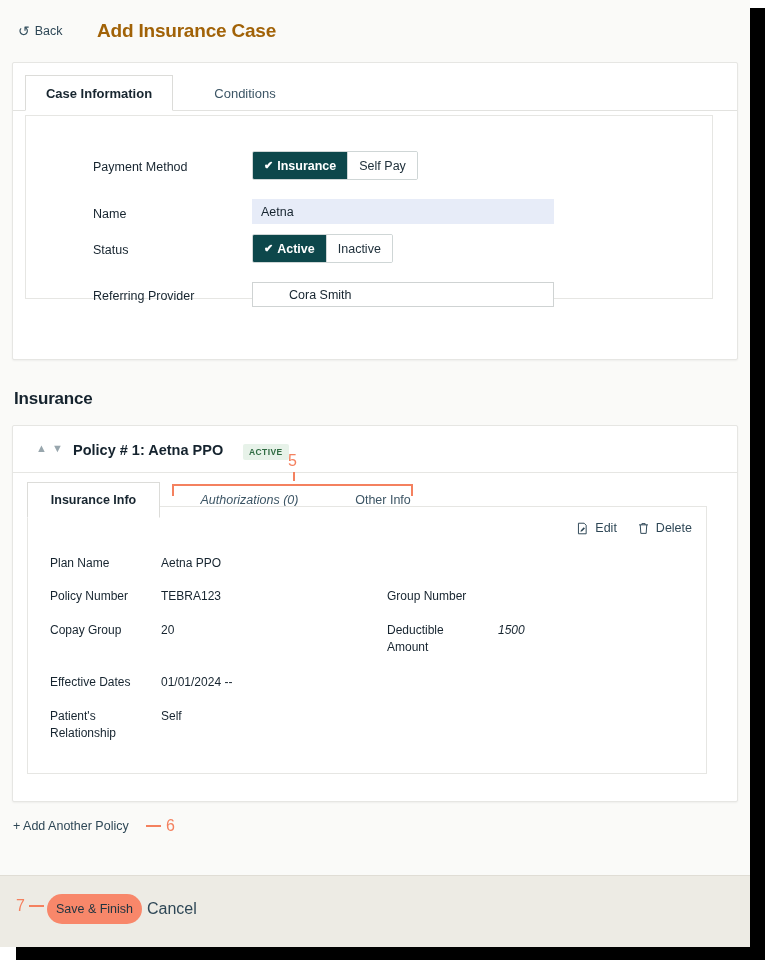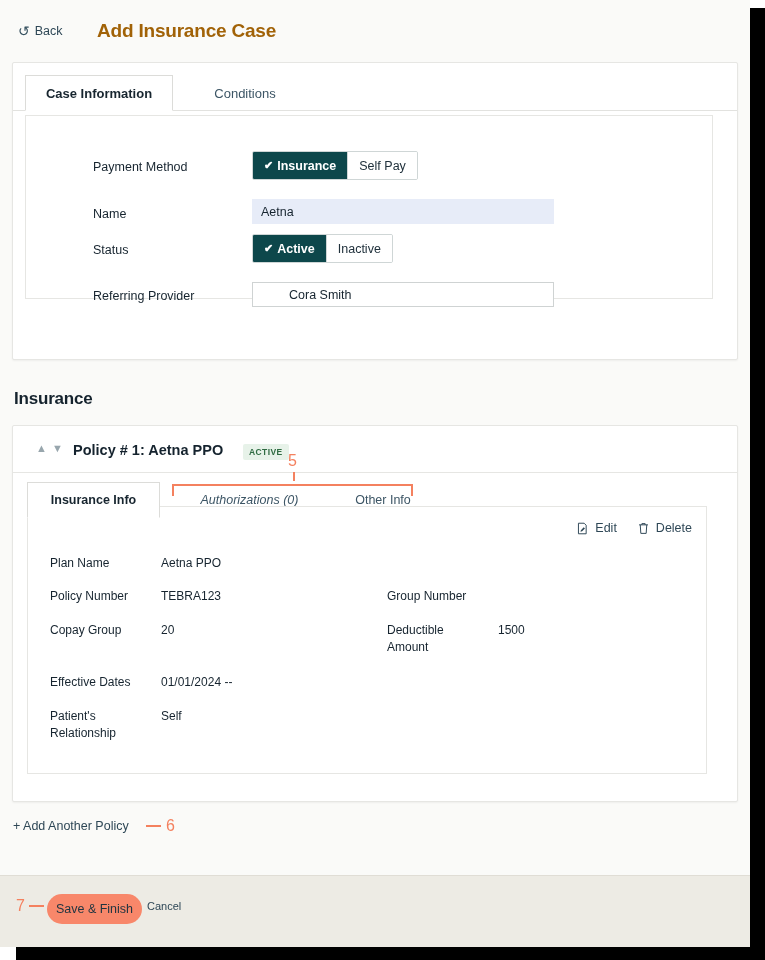--- a/index.html
+++ b/index.html
@@ -162,21 +162,21 @@
     background:#edebe4;border-top:1px solid #e0ddd5;box-sizing:border-box;
   }
   .save-btn{
     position:absolute;left:47px;top:18px;width:95px;height:30px;
     background:#f8876a;border-radius:16px;
     display:flex;align-items:center;justify-content:center;
     font-size:12.5px;color:#1f3440;cursor:pointer;
   }
   .cancel-btn{
     position:absolute;left:147px;top:24px;
-    font-size:11px;color:#2e4756;cursor:pointer;
+    font-size:16px;color:#2e4756;cursor:pointer;
   }
 
   
   .anno{position:absolute;color:#f4815f;font-size:16px;pointer-events:none;}
   .anno-line{position:absolute;background:#f4815f;pointer-events:none;}
   #anno5-num{left:288px;top:452px;}
   #anno5-tick{left:293px;top:472px;width:2px;height:9px;}
   #anno5-top{left:172px;top:484px;width:241px;height:2px;}
   #anno5-l{left:172px;top:484px;width:2px;height:12px;}
   #anno5-r{left:411px;top:484px;width:2px;height:12px;}
@@ -295,21 +295,21 @@
         <div class="dv" style="left:133px;top:48px;">Aetna PPO</div>
 
         <div class="dl" style="left:22px;top:81px;">Policy Number</div>
         <div class="dv" style="left:133px;top:81px;">TEBRA123</div>
         <div class="dl" style="left:359px;top:81px;">Group Number</div>
         <div class="dv" style="left:470px;top:81px;"></div>
 
         <div class="dl" style="left:22px;top:115px;">Copay Group</div>
         <div class="dv" style="left:133px;top:115px;">20</div>
         <div class="dl" style="left:359px;top:115px;width:95px;">Deductible Amount</div>
-        <div class="dv" style="left:470px;top:115px;">1500</div>
+        <div class="dv" style="left:470px;top:115px;font-style:italic;">1500</div>
 
         <div class="dl" style="left:22px;top:167px;">Effective Dates</div>
         <div class="dv" style="left:133px;top:167px;">01/01/2024 --</div>
 
         <div class="dl" style="left:22px;top:201px;width:85px;">Patient's Relationship</div>
         <div class="dv" style="left:133px;top:201px;">Self</div>
       </div>
     </div>
 
     <div class="add-policy">+ Add Another Policy</div>

